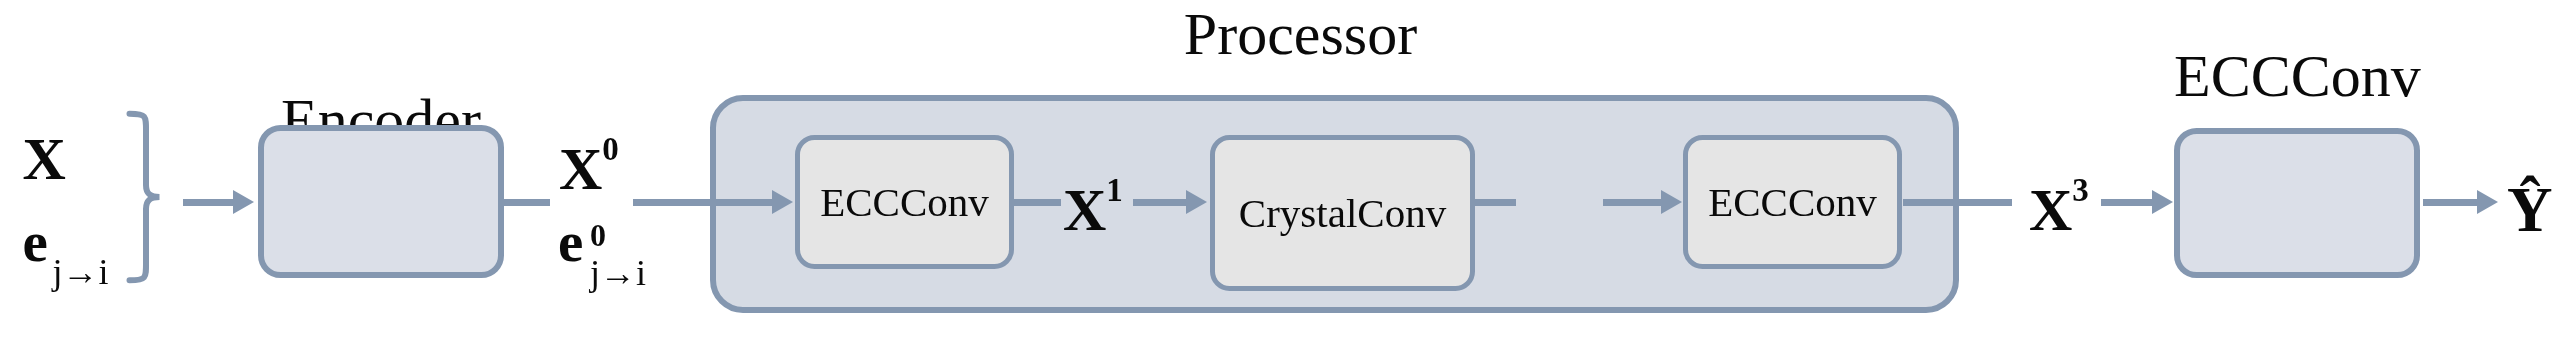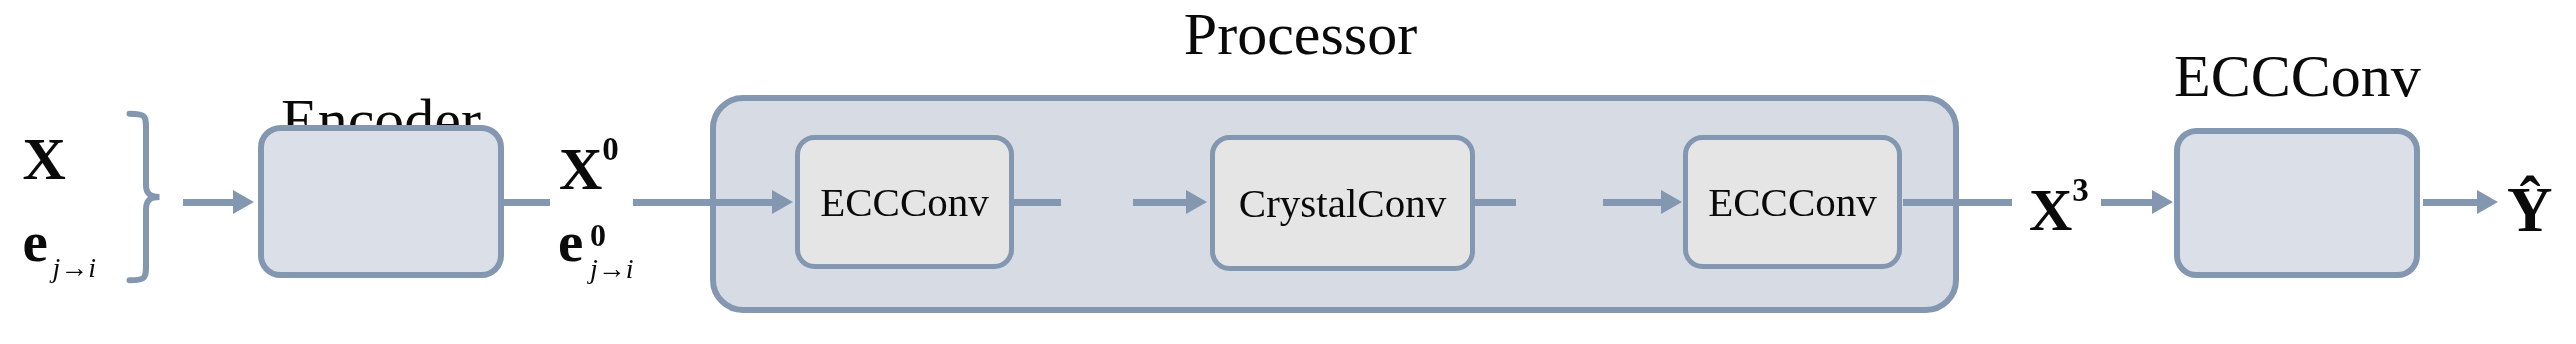--- a/index.html
+++ b/index.html
@@ -13,40 +13,40 @@
        display:flex;align-items:center;justify-content:center;font-size:41px;line-height:1;z-index:4;}
   .hline{position:absolute;height:6.8px;background:#8497b0;z-index:5;}
   .tri{position:absolute;width:0;height:0;border-top:12.8px solid transparent;border-bottom:12.8px solid transparent;
        border-left:21px solid #8497b0;z-index:5;}
   
   .title{position:absolute;text-align:center;font-size:60px;line-height:1;white-space:nowrap;z-index:2;}
   .math{position:absolute;font-weight:700;font-size:60px;line-height:1;white-space:nowrap;z-index:6;}
   .msup{font-size:33px;vertical-align:28.6px;font-weight:700;}
   .estack{font-size:57px;}
   .ssup{position:absolute;left:32px;top:6px;font-size:32px;line-height:1;font-weight:700;}
-  .ssub{position:absolute;left:32px;top:42px;font-size:28px;line-height:1;font-style:italic;font-weight:400;}
+  .ssub{position:absolute;left:32px;top:42px;font-size:36px;line-height:1;font-weight:400;}
   
   #lblX{left:22.5px;top:129px;}
   #lblE{left:22.5px;top:213px;font-size:57px;}
   #lblE .ssub{left:30px;top:41px;}
   #braceWrap{position:absolute;left:125px;top:110px;z-index:2;}
   #arr1s{left:183px;top:199px;width:50px;}   #arr1h{left:233px;top:190px;}
   #encBox{left:258px;top:125px;width:246px;height:153px;}
   #encTitle{left:258px;top:54px;width:246px;margin-top:36px;}
   #lineEnc{left:503px;top:199px;width:47px;}
   #lblX0{left:559px;top:133px;}
   #lblE0{left:558px;top:213px;font-size:57px;}
   #arr2s{left:633px;top:199px;width:140px;}  #arr2h{left:772px;top:190px;}
   #procBox{left:710px;top:95px;width:1249px;height:218px;border-radius:33px;background:#d6dbe4;z-index:1;}
   #procTitle{left:676px;top:4px;width:1249px;}
   #blk1{left:795px;top:135px;width:219px;height:134px;}
   #line1{left:1014px;top:199px;width:47px;}
   #lblX1{left:1063px;top:174px;}
   #arr3s{left:1133px;top:199px;width:53px;}  #arr3h{left:1186px;top:190px;}
-  #blk2{left:1210px;top:135px;width:265px;height:136px;}
+  #blk2{left:1210px;top:135px;width:265px;height:156px;}
   #line2{left:1475px;top:199px;width:41px;}
   #lblX2{left:1522px;top:174px;}
   #arr4s{left:1603px;top:199px;width:58px;}  #arr4h{left:1661px;top:190px;}
   #blk3{left:1683px;top:135px;width:219px;height:134px;}
   #line3{left:1903px;top:199px;width:109px;}
   #lblX3{left:2022px;top:174px;margin-left:7px;}
   #arr5s{left:2101px;top:199px;width:51px;}  #arr5h{left:2152px;top:190px;}
   #decBox{left:2174px;top:128px;width:246px;height:150px;}
   #decTitle{left:2174px;top:46px;width:246px;}
   #arr6s{left:2423px;top:199px;width:54px;}  #arr6h{left:2477px;top:190px;}
@@ -90,20 +90,23 @@
   <div class="hline" id="arr2s"></div>
   <div class="tri" id="arr2h"></div>
 
   <div class="title" id="procTitle">Processor</div>
   <div class="box" id="procBox"></div>
 
   <div class="blk" id="blk1">
     <span>ECCConv</span>
   </div>
   <div class="hline" id="line1"></div>
+  <div class="math" id="lblX1">
+    <span>X</span><span class="msup">1</span>
+  </div>
   <div class="hline" id="arr3s"></div>
   <div class="tri" id="arr3h"></div>
 
   <div class="blk" id="blk2">
     <span>CrystalConv</span>
   </div>
   <div class="hline" id="line2"></div>
   <div class="hline" id="arr4s"></div>
   <div class="tri" id="arr4h"></div>
 

